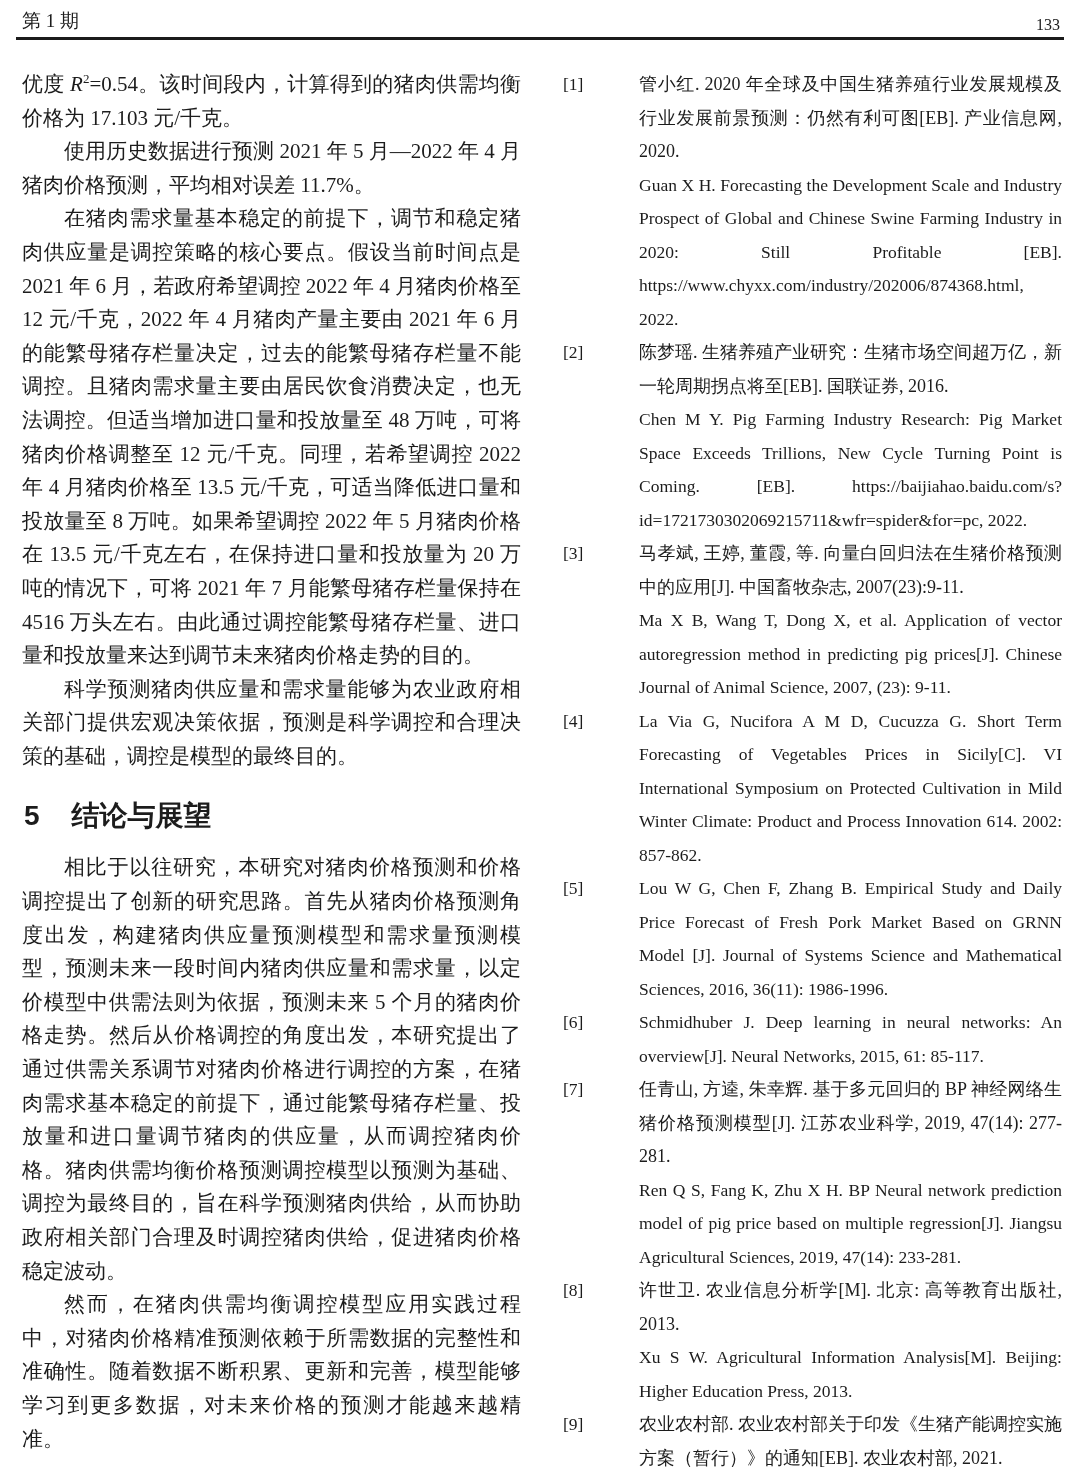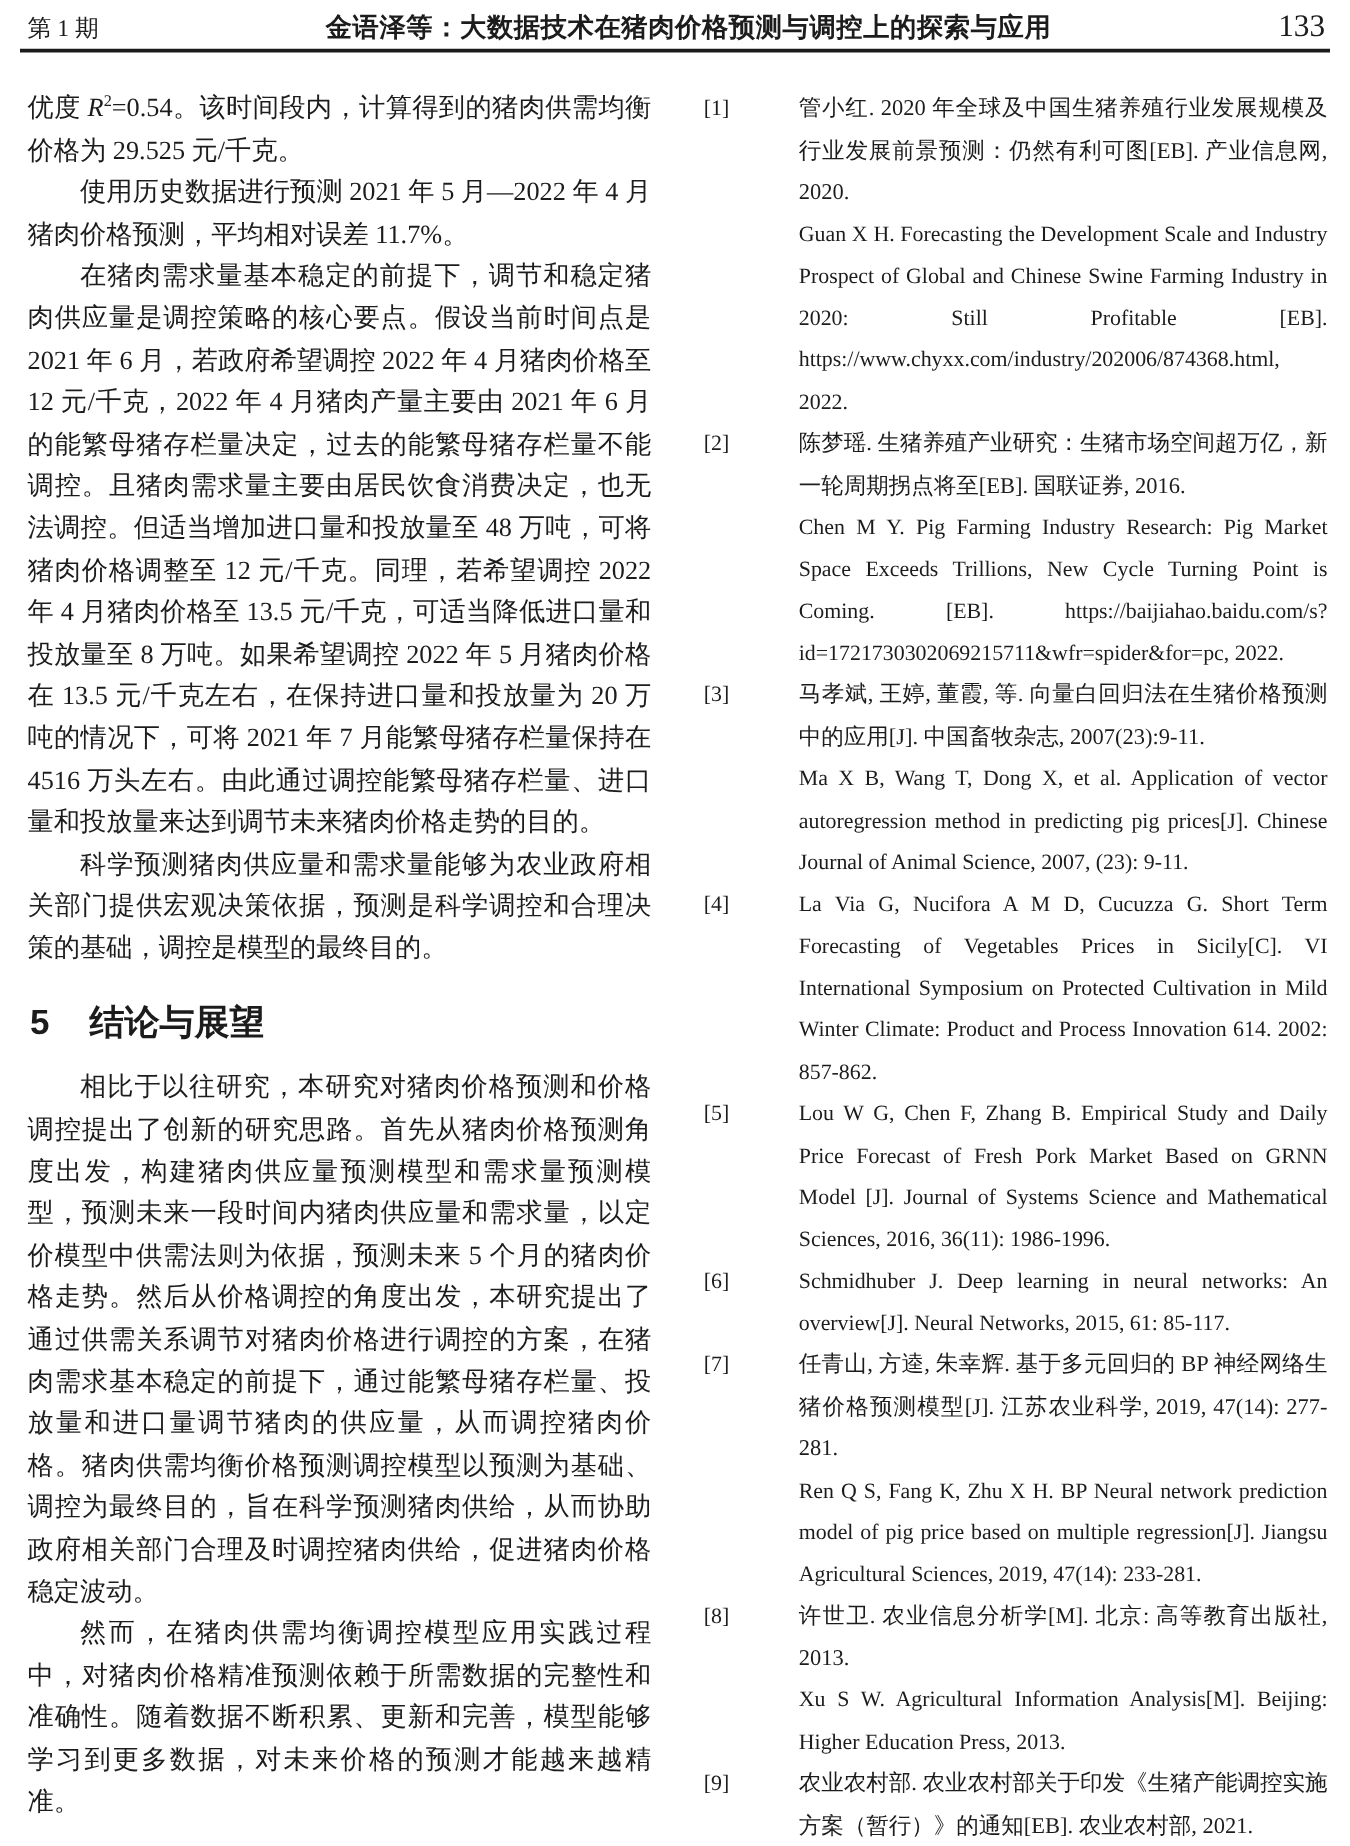--- a/index.html
+++ b/index.html
@@ -21,21 +21,21 @@
     padding: 8px 20px 3px 22px;
   }
   .issue { font-size: 19px; white-space: nowrap; }
   .running-title {
     font-family: "Liberation Sans", "DejaVu Sans", sans-serif;
     font-weight: 700;
     font-size: 21px;
     letter-spacing: 0.5px;
     white-space: nowrap;
   }
-  .page-num { font-size: 25px; white-space: nowrap; font-family: Liberation Serif, serif; }
+  .page-num { font-size: 16px; white-space: nowrap; font-family: Liberation Serif, serif; }
   .header-rule {
     border: none;
     border-top: 3px solid #1b1b1b;
     margin: 0 16px 0 16px;
   }
 
   
   .columns {
     display: flex;
     gap: 42px;
@@ -87,30 +87,29 @@
   }
   .ref-body p.ref-en { font-size: 17.5px; }
 </style>
 </head>
 <body>
 
 <div class="page">
 
   <div class="page-header">
     <span class="issue">第 1 期</span>
-    <span class="running-title">金语泽等：大数据技术在猪肉价格预测与调控上的探索与应用</span>
     <span class="page-num">133</span>
   </div>
   <hr class="header-rule">
 
   <div class="columns">
 
     <div class="col">
 
-      <p class="para continued"><span>优度 </span><span class="var">R</span><sup>2</sup><span>=0.54。该时间段内，计算得到的猪肉供需均衡价格为 29.525 元/千克。</span></p>
+      <p class="para continued"><span>优度 </span><span class="var">R</span><sup>2</sup><span>=0.54。该时间段内，计算得到的猪肉供需均衡价格为 17.103 元/千克。</span></p>
 
       <p class="para">使用历史数据进行预测 2021 年 5 月—2022 年 4 月猪肉价格预测，平均相对误差 11.7%。</p>
 
       <p class="para">在猪肉需求量基本稳定的前提下，调节和稳定猪肉供应量是调控策略的核心要点。假设当前时间点是 2021 年 6 月，若政府希望调控 2022 年 4 月猪肉价格至 12 元/千克，2022 年 4 月猪肉产量主要由 2021 年 6 月的能繁母猪存栏量决定，过去的能繁母猪存栏量不能调控。且猪肉需求量主要由居民饮食消费决定，也无法调控。但适当增加进口量和投放量至 48 万吨，可将猪肉价格调整至 12 元/千克。同理，若希望调控 2022 年 4 月猪肉价格至 13.5 元/千克，可适当降低进口量和投放量至 8 万吨。如果希望调控 2022 年 5 月猪肉价格在 13.5 元/千克左右，在保持进口量和投放量为 20 万吨的情况下，可将 2021 年 7 月能繁母猪存栏量保持在 4516 万头左右。由此通过调控能繁母猪存栏量、进口量和投放量来达到调节未来猪肉价格走势的目的。</p>
 
       <p class="para">科学预测猪肉供应量和需求量能够为农业政府相关部门提供宏观决策依据，预测是科学调控和合理决策的基础，调控是模型的最终目的。</p>
 
       <h2 class="section-heading">
         <span>5</span>
         <span>结论与展望</span>

